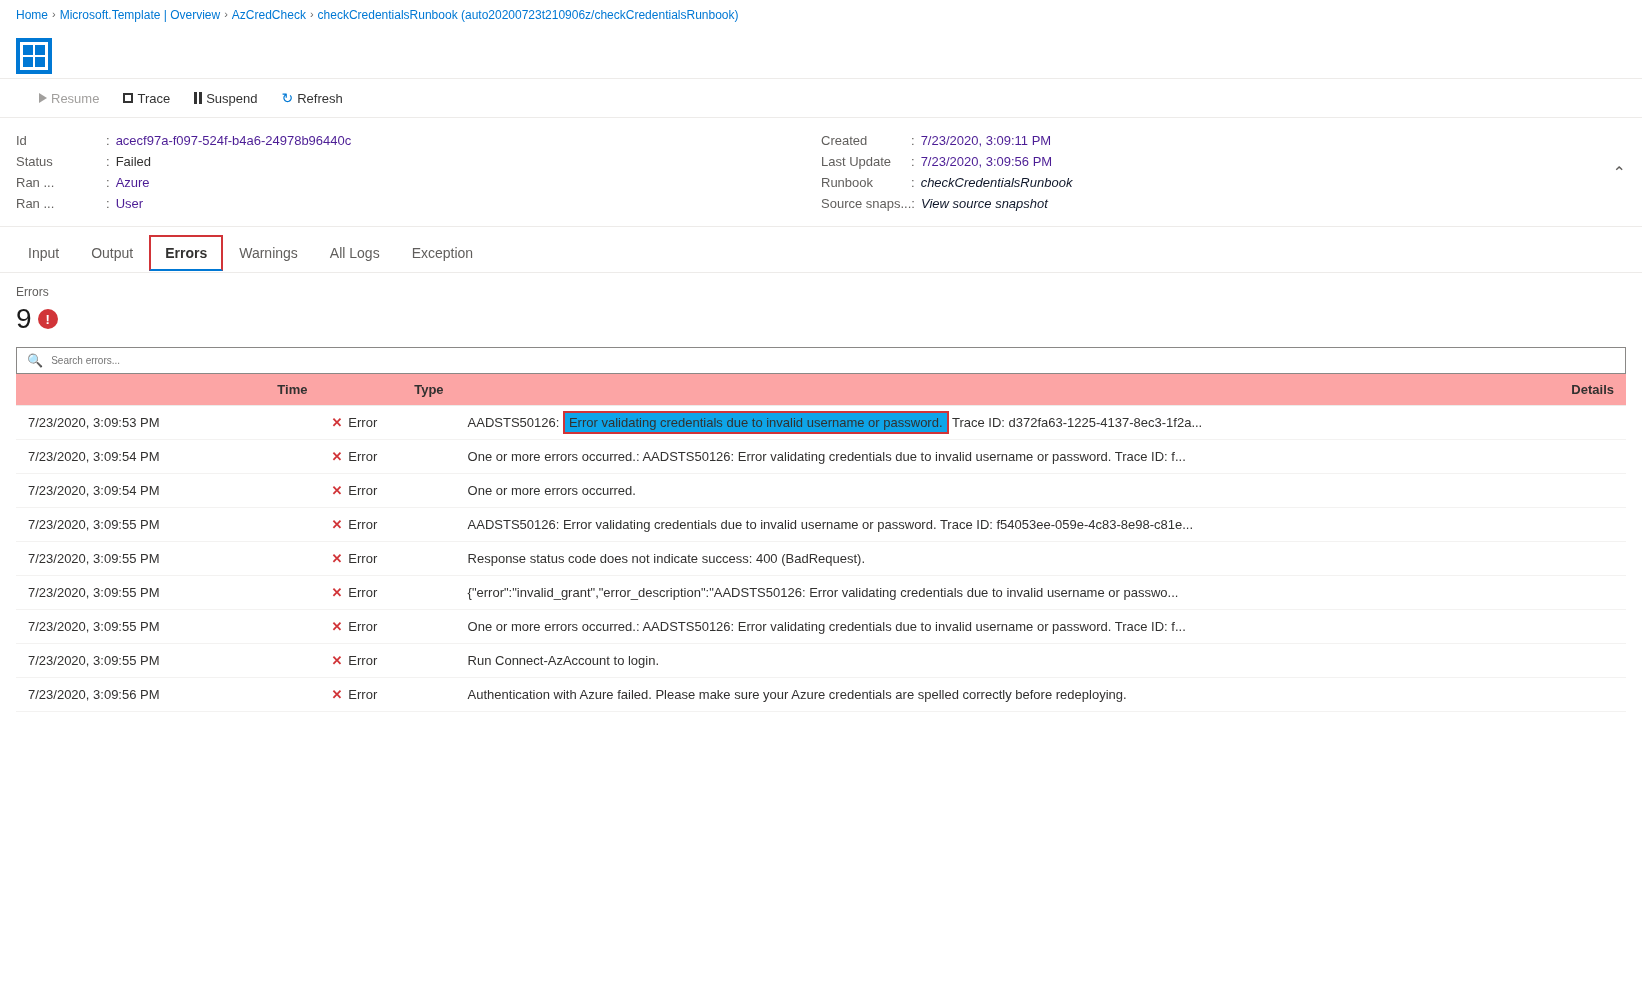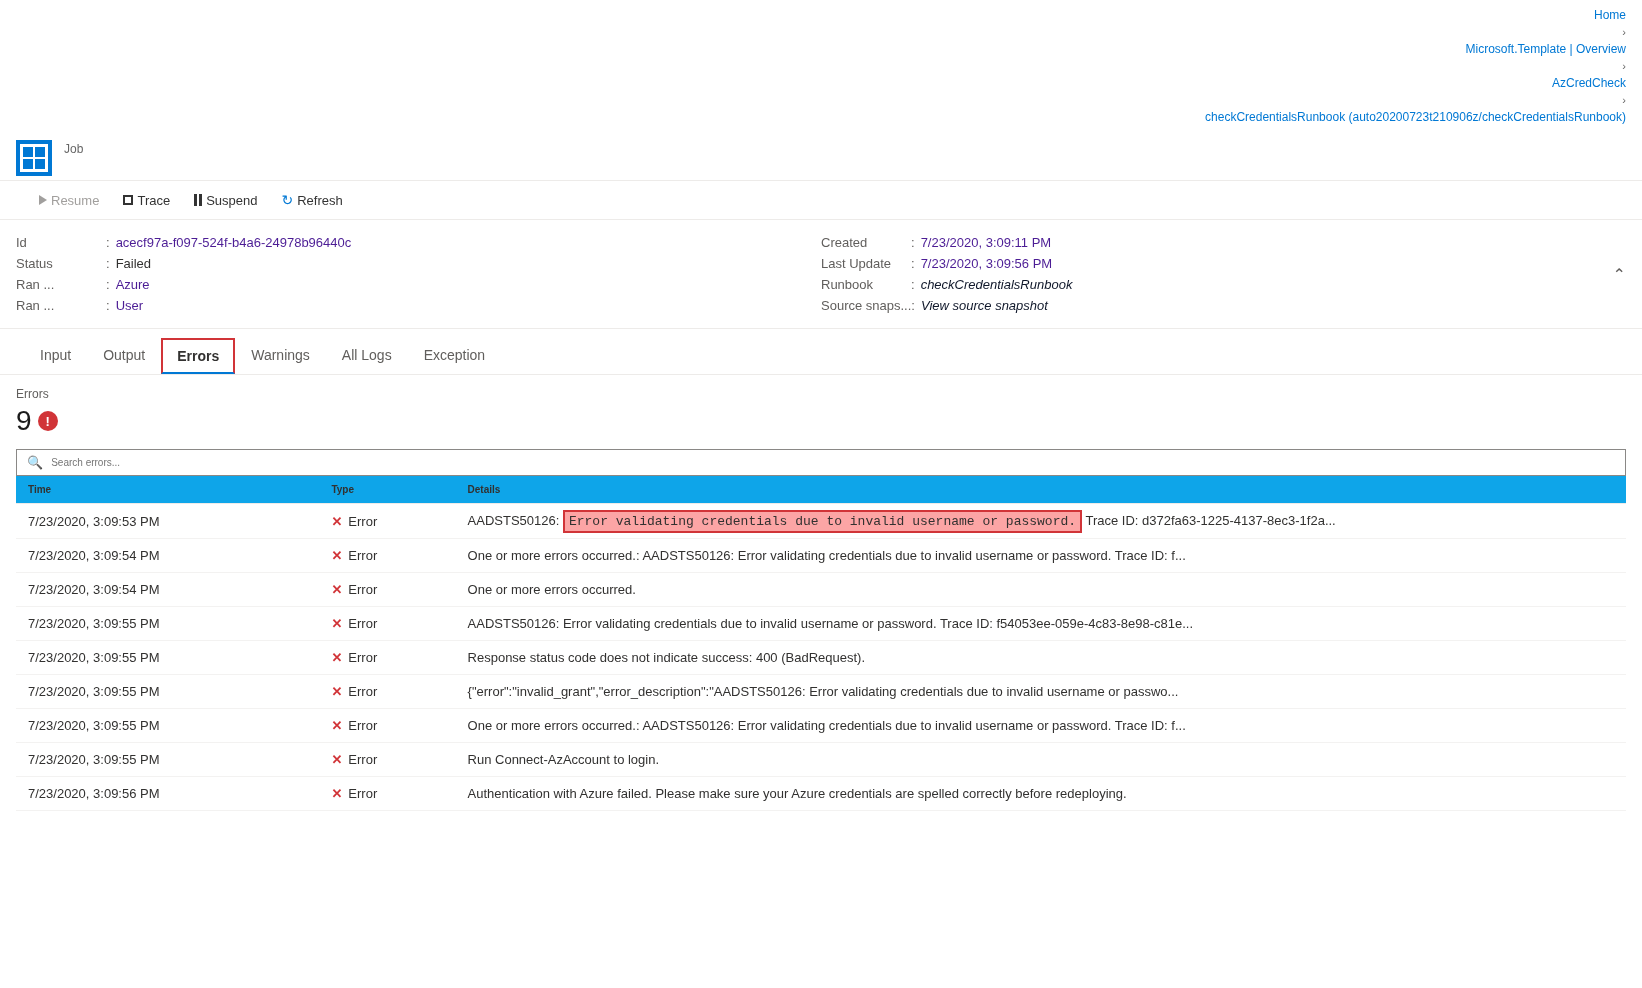--- a/index.html
+++ b/index.html
@@ -4,23 +4,22 @@
   <style>
     * { box-sizing: border-box; margin: 0; padding: 0; }
     body { font-family: 'Segoe UI', Arial, sans-serif; font-size: 13px; color: #333; background: #fff; }
 
     
     .breadcrumb {
       padding: 8px 16px;
       font-size: 12px;
       color: #0078d4;
       display: flex;
-      align-items: flex-end;
+      align-items: flex-start;
       gap: 4px;
-      flex-direction: column;
     }
     .breadcrumb a { color: #0078d4; text-decoration: none; }
     .breadcrumb .sep { color: #666; font-size: 11px; }
 
     
     .page-header {
       padding: 8px 16px 4px 16px;
       display: flex;
       align-items: flex-start;
       gap: 12px;
@@ -111,23 +110,23 @@
       transform: translateY(-50%);
       cursor: pointer;
       color: #605e5c;
       font-size: 16px;
       background: none;
       border: none;
     }
 
     
     .tabs-container {
-      padding: 0 24px;
-      display: flex;
-      align-items: center;
+      padding: 0 12px;
+      display: flex;
+      align-items: flex-start;
       border-bottom: 1px solid #edebe9;
       margin-top: 8px;
     }
     .tab {
       padding: 10px 16px;
       font-size: 14px;
       color: #605e5c;
       cursor: pointer;
       border-bottom: 2px solid transparent;
       margin-bottom: -1px;
@@ -165,27 +164,27 @@
       width: 100%;
     }
     .search-bar input {
       border: none; outline: none; font-size: 10px; flex: 1; color: #333;
     }
     .search-icon { color: #605e5c; font-size: 13px; }
 
     
     .errors-table { width: 100%; border-collapse: collapse; }
     .errors-table th {
-      text-align: left;
+      text-align: right;
       padding: 8px 12px;
       font-weight: 600;
-      font-size: 10px;
+      font-size: 13px;
       color: #323130;
       border-bottom: 1px solid #edebe9;
-      background: #0ea5e9;
+      background: #fca5a5;
     }
     .errors-table td {
       padding: 9px 12px;
       font-size: 13px;
       color: #323130;
       border-bottom: 1px solid #f3f2f1;
       vertical-align: middle;
     }
     .error-type-cell {
       display: flex;
@@ -193,25 +192,24 @@
       gap: 6px;
     }
     .x-icon { color: #d13438; font-weight: 700; font-size: 13px; }
     .details-cell { 
       max-width: 600px;
       white-space: nowrap;
       overflow: hidden;
       text-overflow: ellipsis;
     }
     .details-highlight {
-      background: #fca5a5;
+      background: #0ea5e9;
       border: 2px solid #d13438;
       padding: 2px 4px;
       display: inline;
-      font-family: Liberation Mono, monospace;
     }
   </style>
 </head>
 <body>
 
 <div class="breadcrumb">
   <a>Home</a>
   <span class="sep">›</span>
   <a>Microsoft.Template | Overview</a>
   <span class="sep">›</span>
@@ -223,21 +221,20 @@
 <div class="page-header">
   <div class="page-icon">
     <div class="page-icon-inner">
       <div class="page-icon-cell"></div>
       <div class="page-icon-cell"></div>
       <div class="page-icon-cell"></div>
       <div class="page-icon-cell"></div>
     </div>
   </div>
   <div class="page-title-block">
-    <div class="page-subtitle">Job</div>
   </div>
 </div>
 
 <div class="toolbar">
   <button class="toolbar-btn disabled">
     <span>
       <div class="icon-triangle"></div>
     </span>
     <span>Resume</span>
   </button>

